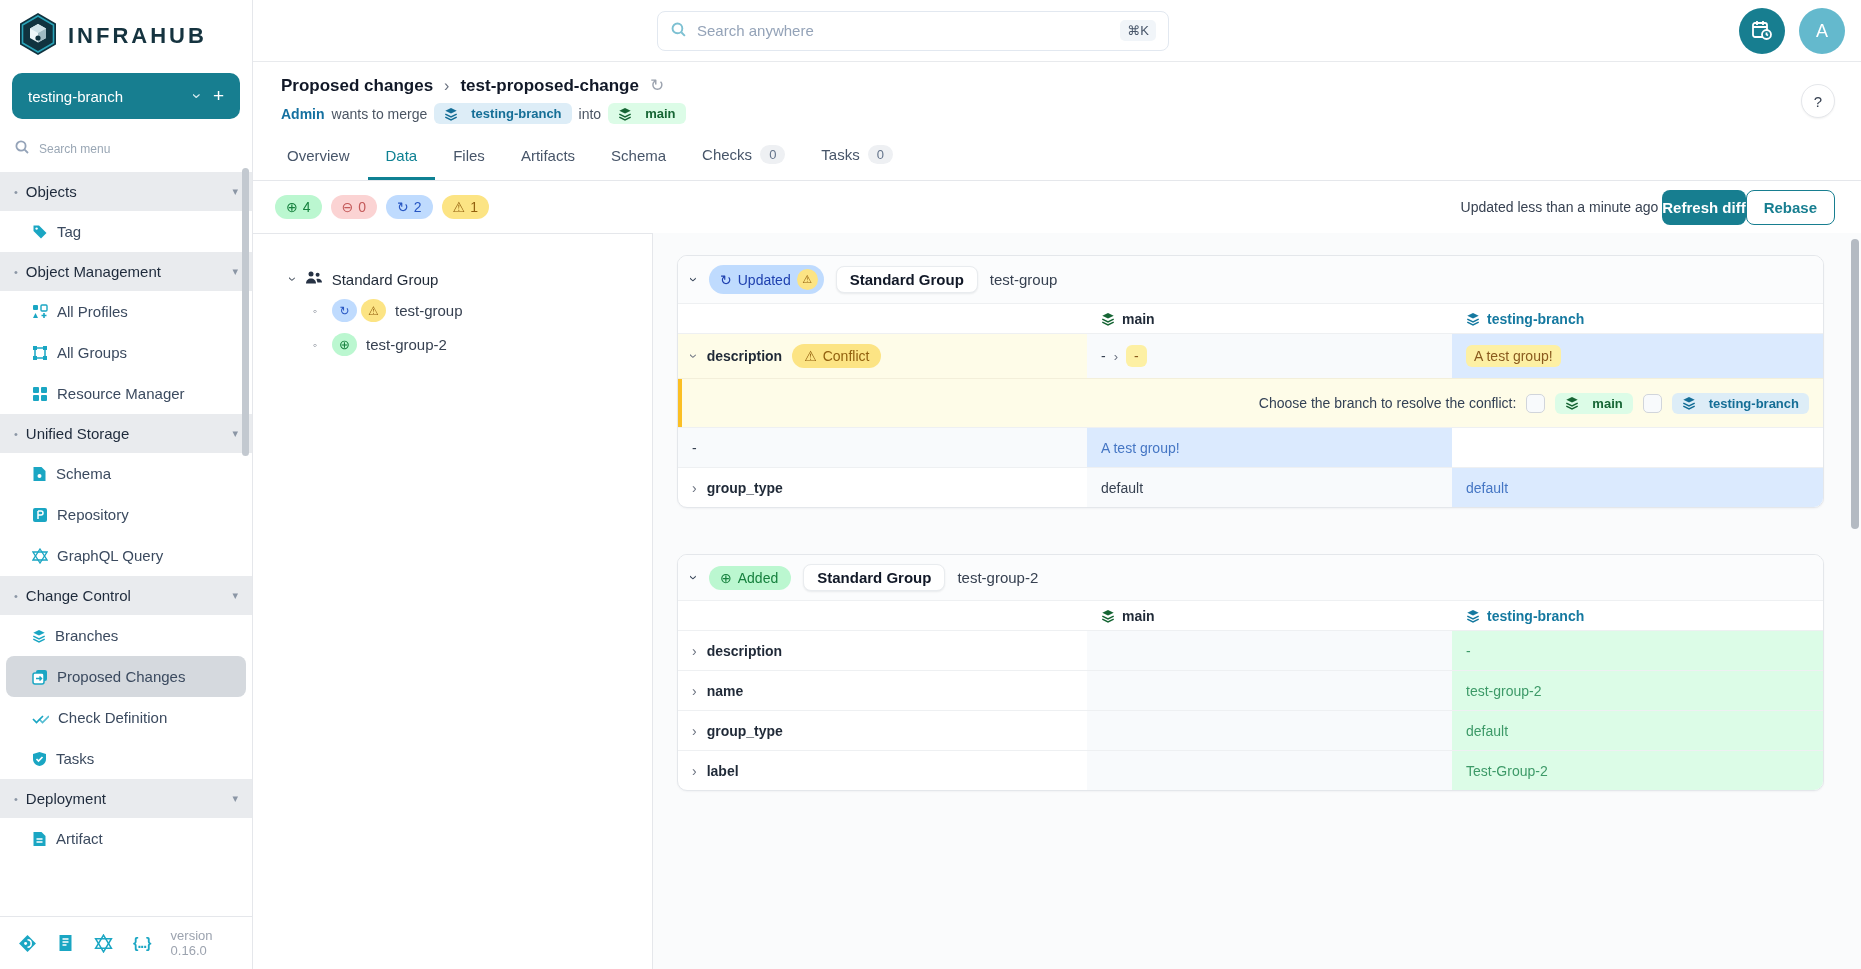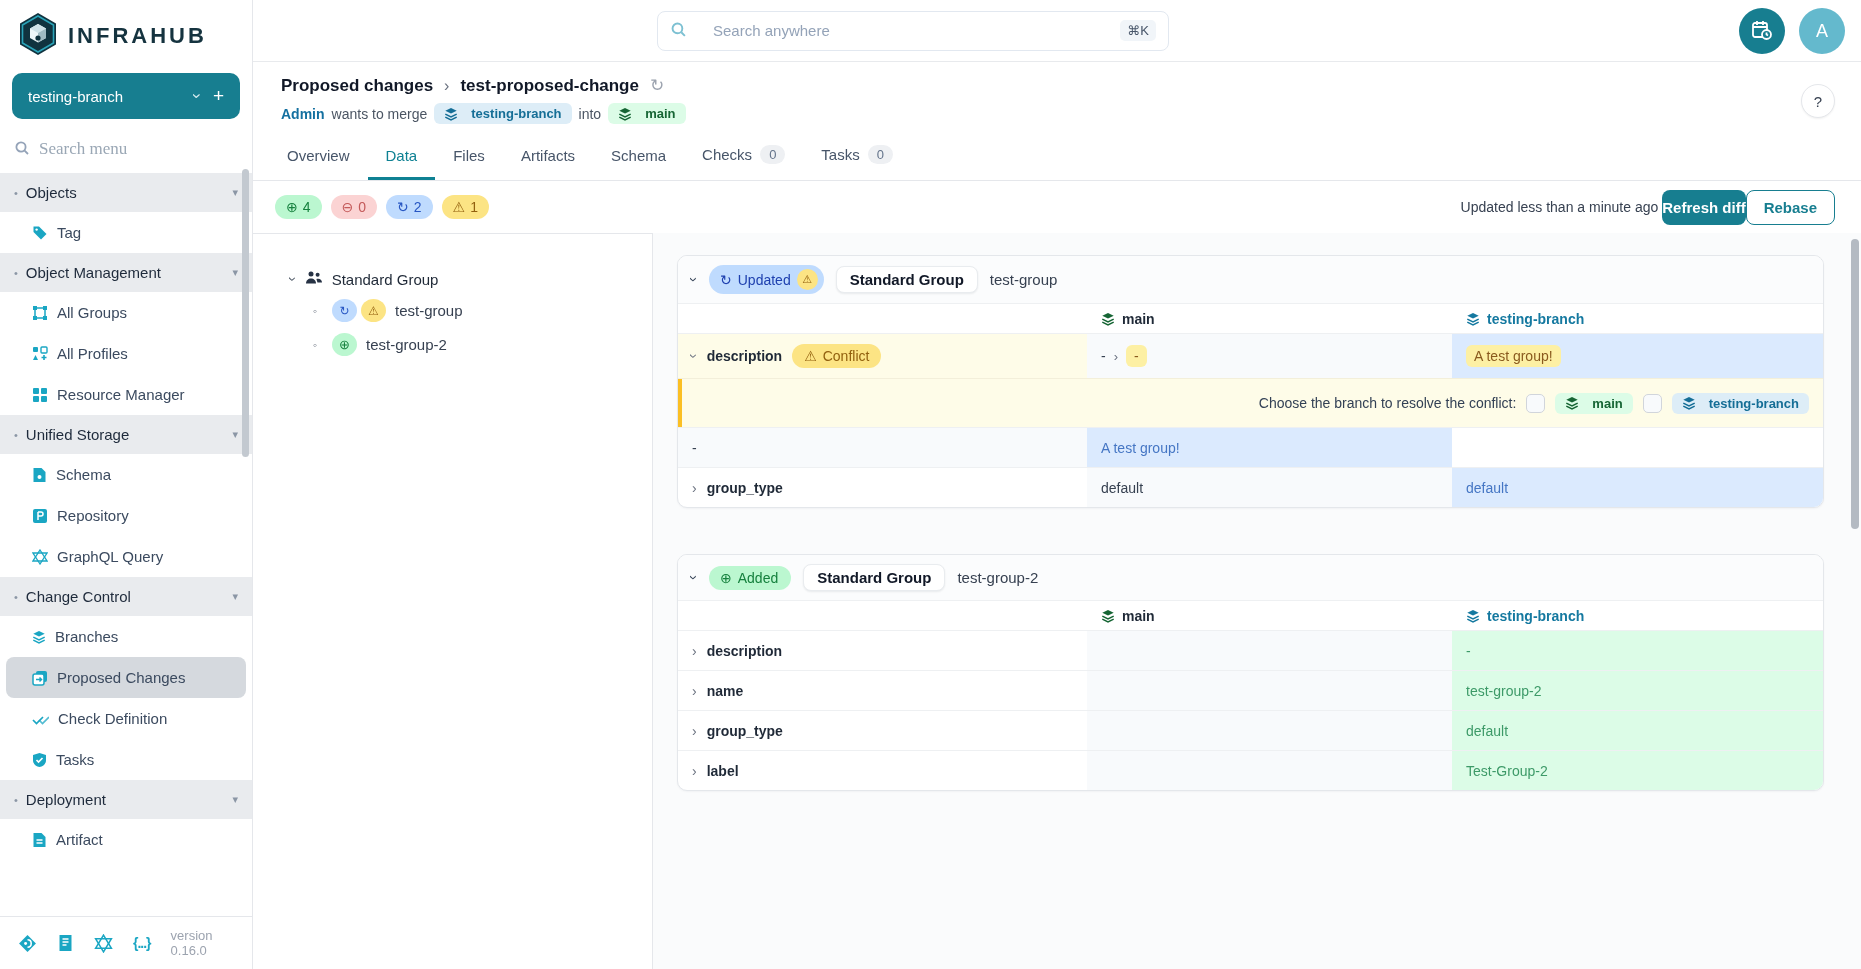--- a/index.html
+++ b/index.html
@@ -9,40 +9,40 @@
 
   
   .sidebar { width:253px; min-width:253px; height:100%; border-right:1px solid #e5e7eb; display:flex; flex-direction:column; background:#fff; }
   .logo-row { display:flex; align-items:center; gap:10px; padding:12px 18px 8px; }
   .logo-text { font-size:22px; font-weight:800; letter-spacing:3px; color:#15333f; }
   .branch-select { margin:6px 12px 4px; background:#177e90; color:#fff; border-radius:10px; height:46px; display:flex; align-items:center; padding:0 16px; cursor:pointer; }
   .branch-select .bs-label { flex:1; font-size:15px; }
   .branch-select .bs-caret { font-size:16px; transform:rotate(90deg); display:inline-block; color:#d6ecef; margin-right:14px; }
   .branch-select .bs-plus { font-size:19px; color:#fff; }
   .menu-search { display:flex; align-items:center; gap:9px; margin:16px 14px 6px; color:#94a3b8; }
-  .menu-search input { border:none; outline:none; font-size:17px; color:#6d28d9; width:170px; font-family:Liberation Serif, serif; background:transparent; }
+  .menu-search input { border:none; outline:none; font-size:12px; color:#6d28d9; width:170px; font-family:Liberation Sans, sans-serif; background:transparent; }
   .menu-search input::placeholder { color:#9aa7b5; }
   .menu { flex:1; overflow:hidden; position:relative; padding-top:8px; }
   .mgroup-head { background:#e9ebee; display:flex; align-items:center; padding:11px 14px; color:#1e2a3b; font-size:15px; cursor:pointer; }
   .mgroup-head .gbullet { color:#8b96a5; font-size:11px; margin-right:8px; }
   .mgroup-head .gcaret { margin-left:auto; color:#8b96a5; font-size:11px; }
   .mitem { display:flex; align-items:center; gap:9px; padding:12px 14px 12px 32px; color:#3b4a5f; font-size:15px; cursor:pointer; }
   .mitem.active { background:#d5d9de; border-radius:8px; margin:0 6px; padding-left:26px; }
   .mitem svg { flex:none; }
   .micon { color:#1aa6c3; display:inline-flex; }
   .side-scroll { position:absolute; right:3px; top:4px; width:7px; height:288px; border-radius:4px; background:#c3c9d0; }
   .sidebar-footer { border-top:1px solid #e5e7eb; padding:11px 18px; display:flex; align-items:center; gap:20px; }
   .sidebar-footer .ficon { color:#1aa6c3; display:inline-flex; cursor:pointer; }
   .braces { color:#1aa6c3; font-weight:700; font-size:14px; letter-spacing:-1px; cursor:pointer; }
   .version { margin-left:auto; color:#9ca3af; font-size:13px; }
 
   
   .main { flex:1; display:flex; flex-direction:column; min-width:0; }
   .topbar { height:62px; border-bottom:1px solid #e8eaed; display:flex; align-items:center; position:relative; }
-  .search-box { width:512px; height:40px; border:1px solid #e2e8f0; border-radius:8px; display:flex; align-items:center; gap:26px; padding:0 12px; margin-left:404px; background:#fff; color:#7cc0d2; }
+  .search-box { width:512px; height:40px; border:1px solid #e2e8f0; border-radius:8px; display:flex; align-items:center; gap:10px; padding:0 12px; margin-left:404px; background:#fff; color:#7cc0d2; }
   .search-box input { border:none; outline:none; flex:1; font-size:15px; font-family:inherit; color:#334155; background:transparent; }
   .search-box input::placeholder { color:#94a3b8; }
   .kbd { background:#f1f5f9; color:#475569; border-radius:5px; font-size:13px; padding:3px 7px; }
   .top-icons { position:absolute; right:16px; top:8px; display:flex; gap:14px; }
   .circle-btn { width:46px; height:46px; border-radius:50%; display:flex; align-items:center; justify-content:center; cursor:pointer; }
   .cal { background:#177e90; color:#fff; }
   .avatar { background:#64b9cd; color:#fff; font-size:18px; }
 
   .page-header { padding:13px 28px 4px; position:relative; }
   .crumbs { display:flex; align-items:center; gap:11px; }
@@ -168,40 +168,40 @@
         <span>Tag</span>
       </div>
 
       <div class="mgroup-head">
         <span class="gbullet">•</span>
         <span>Object Management</span>
         <span class="gcaret">▾</span>
       </div>
       <div class="mitem">
         <span class="micon">
+            <svg width="16" height="16" viewBox="0 0 16 16" fill="currentColor">
+              <rect x="1" y="1" width="5" height="5" rx="1"></rect>
+              <rect x="9" y="1" width="6" height="6" rx="1" fill="none" stroke="currentColor" stroke-width="1.4"></rect>
+              <path d="M3.5 9 6 14H1z"></path>
+              <path d="M12 9v5M9.5 11.5h5" stroke="currentColor" stroke-width="1.6" fill="none"></path>
+            </svg>
+          </span>
+        <span>All Profiles</span>
+      </div>
+      <div class="mitem">
+        <span class="micon">
             <svg width="16" height="16" viewBox="0 0 16 16" fill="none" stroke="currentColor" stroke-width="1.5">
               <rect x="3" y="3" width="10" height="10"></rect>
               <rect x="1" y="1" width="4" height="4" fill="currentColor" stroke="none"></rect>
               <rect x="11" y="1" width="4" height="4" fill="currentColor" stroke="none"></rect>
               <rect x="1" y="11" width="4" height="4" fill="currentColor" stroke="none"></rect>
               <rect x="11" y="11" width="4" height="4" fill="currentColor" stroke="none"></rect>
             </svg>
           </span>
         <span>All Groups</span>
-      </div>
-      <div class="mitem">
-        <span class="micon">
-            <svg width="16" height="16" viewBox="0 0 16 16" fill="currentColor">
-              <rect x="1" y="1" width="5" height="5" rx="1"></rect>
-              <rect x="9" y="1" width="6" height="6" rx="1" fill="none" stroke="currentColor" stroke-width="1.4"></rect>
-              <path d="M3.5 9 6 14H1z"></path>
-              <path d="M12 9v5M9.5 11.5h5" stroke="currentColor" stroke-width="1.6" fill="none"></path>
-            </svg>
-          </span>
-        <span>All Profiles</span>
       </div>
       <div class="mitem">
         <span class="micon">
             <svg width="16" height="16" viewBox="0 0 16 16" fill="currentColor">
               <rect x="1" y="1" width="6" height="6" rx="1"></rect>
               <rect x="9" y="1" width="6" height="6" rx="1"></rect>
               <rect x="1" y="9" width="6" height="6" rx="1"></rect>
               <rect x="9" y="9" width="6" height="6" rx="1"></rect>
             </svg>
           </span>

